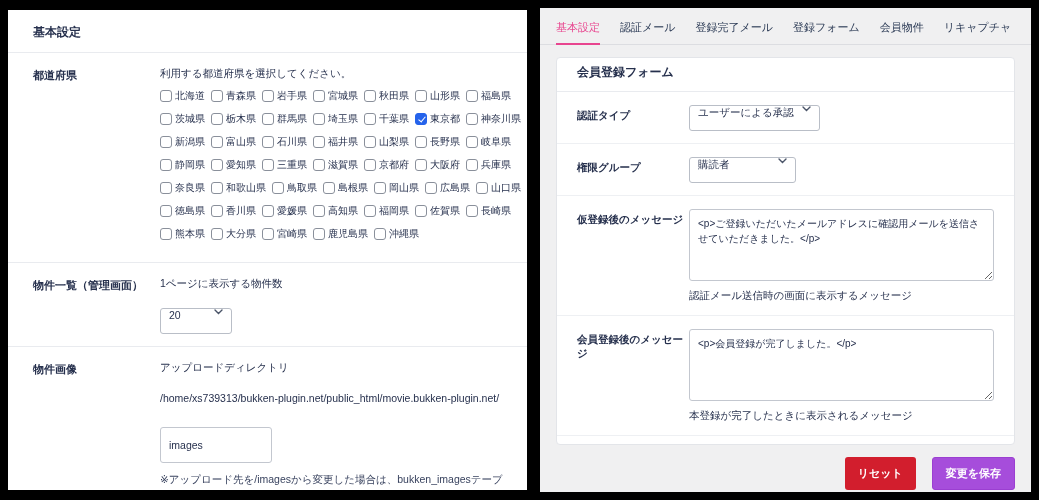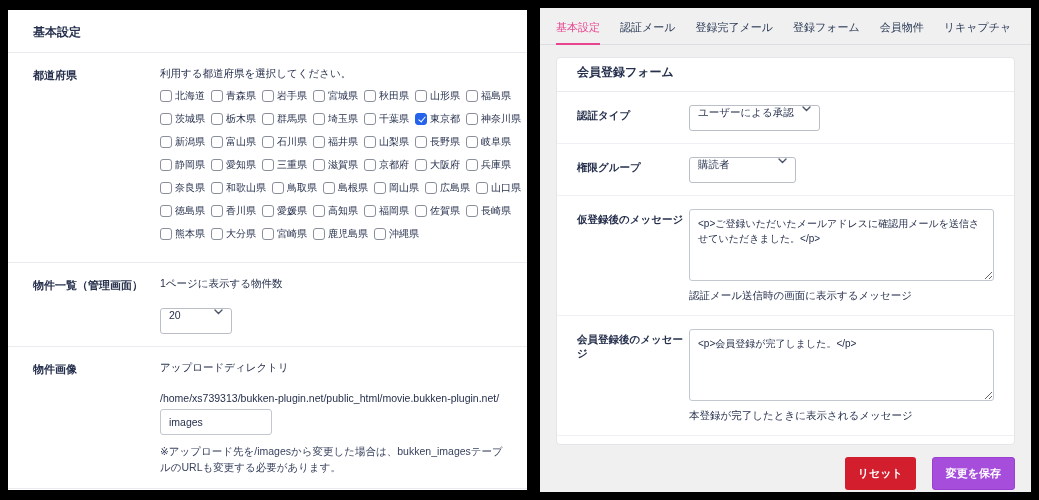--- a/index.html
+++ b/index.html
@@ -41,23 +41,23 @@
     content:'';position:absolute;left:3.5px;top:1px;width:3px;height:6px;
     border:solid #fff;border-width:0 1.5px 1.5px 0;transform:rotate(40deg);
   }
   .selectbox{
     display:inline-flex;align-items:flex-start;justify-content:space-between;
     border:1px solid #b9bec7;border-radius:3px;background:#fff;
     padding:0 8px;height:26px;font-size:10.5px;color:var(--navy);cursor:pointer;gap:8px;
   }
   .chev{display:inline-flex;flex:none;}
   .num-select{width:72px;margin-top:8px;}
-  .path-line{font-size:10.5px;margin:5px 0 5px;}
+  .path-line{font-size:10.5px;margin:5px 0 23px;}
   .dir-input{
-    width:112px;height:26px;border:1px solid #c3c7cf;border-radius:3px;
+    width:112px;height:36px;border:1px solid #c3c7cf;border-radius:3px;
     padding:0 8px;font-size:10.5px;color:var(--navy);
     font-family:"Liberation Sans","DejaVu Sans",sans-serif;
   }
   .note{font-size:10.5px;margin-top:8px;line-height:1.55;color:#39435f;}
   .cb-inline{display:inline-flex;align-items:center;gap:5px;font-size:11px;cursor:pointer;}
   
   .panel-right{
     position:absolute;left:540px;top:8px;width:491px;height:484px;
     background:#f0f0f1;overflow:hidden;
   }

